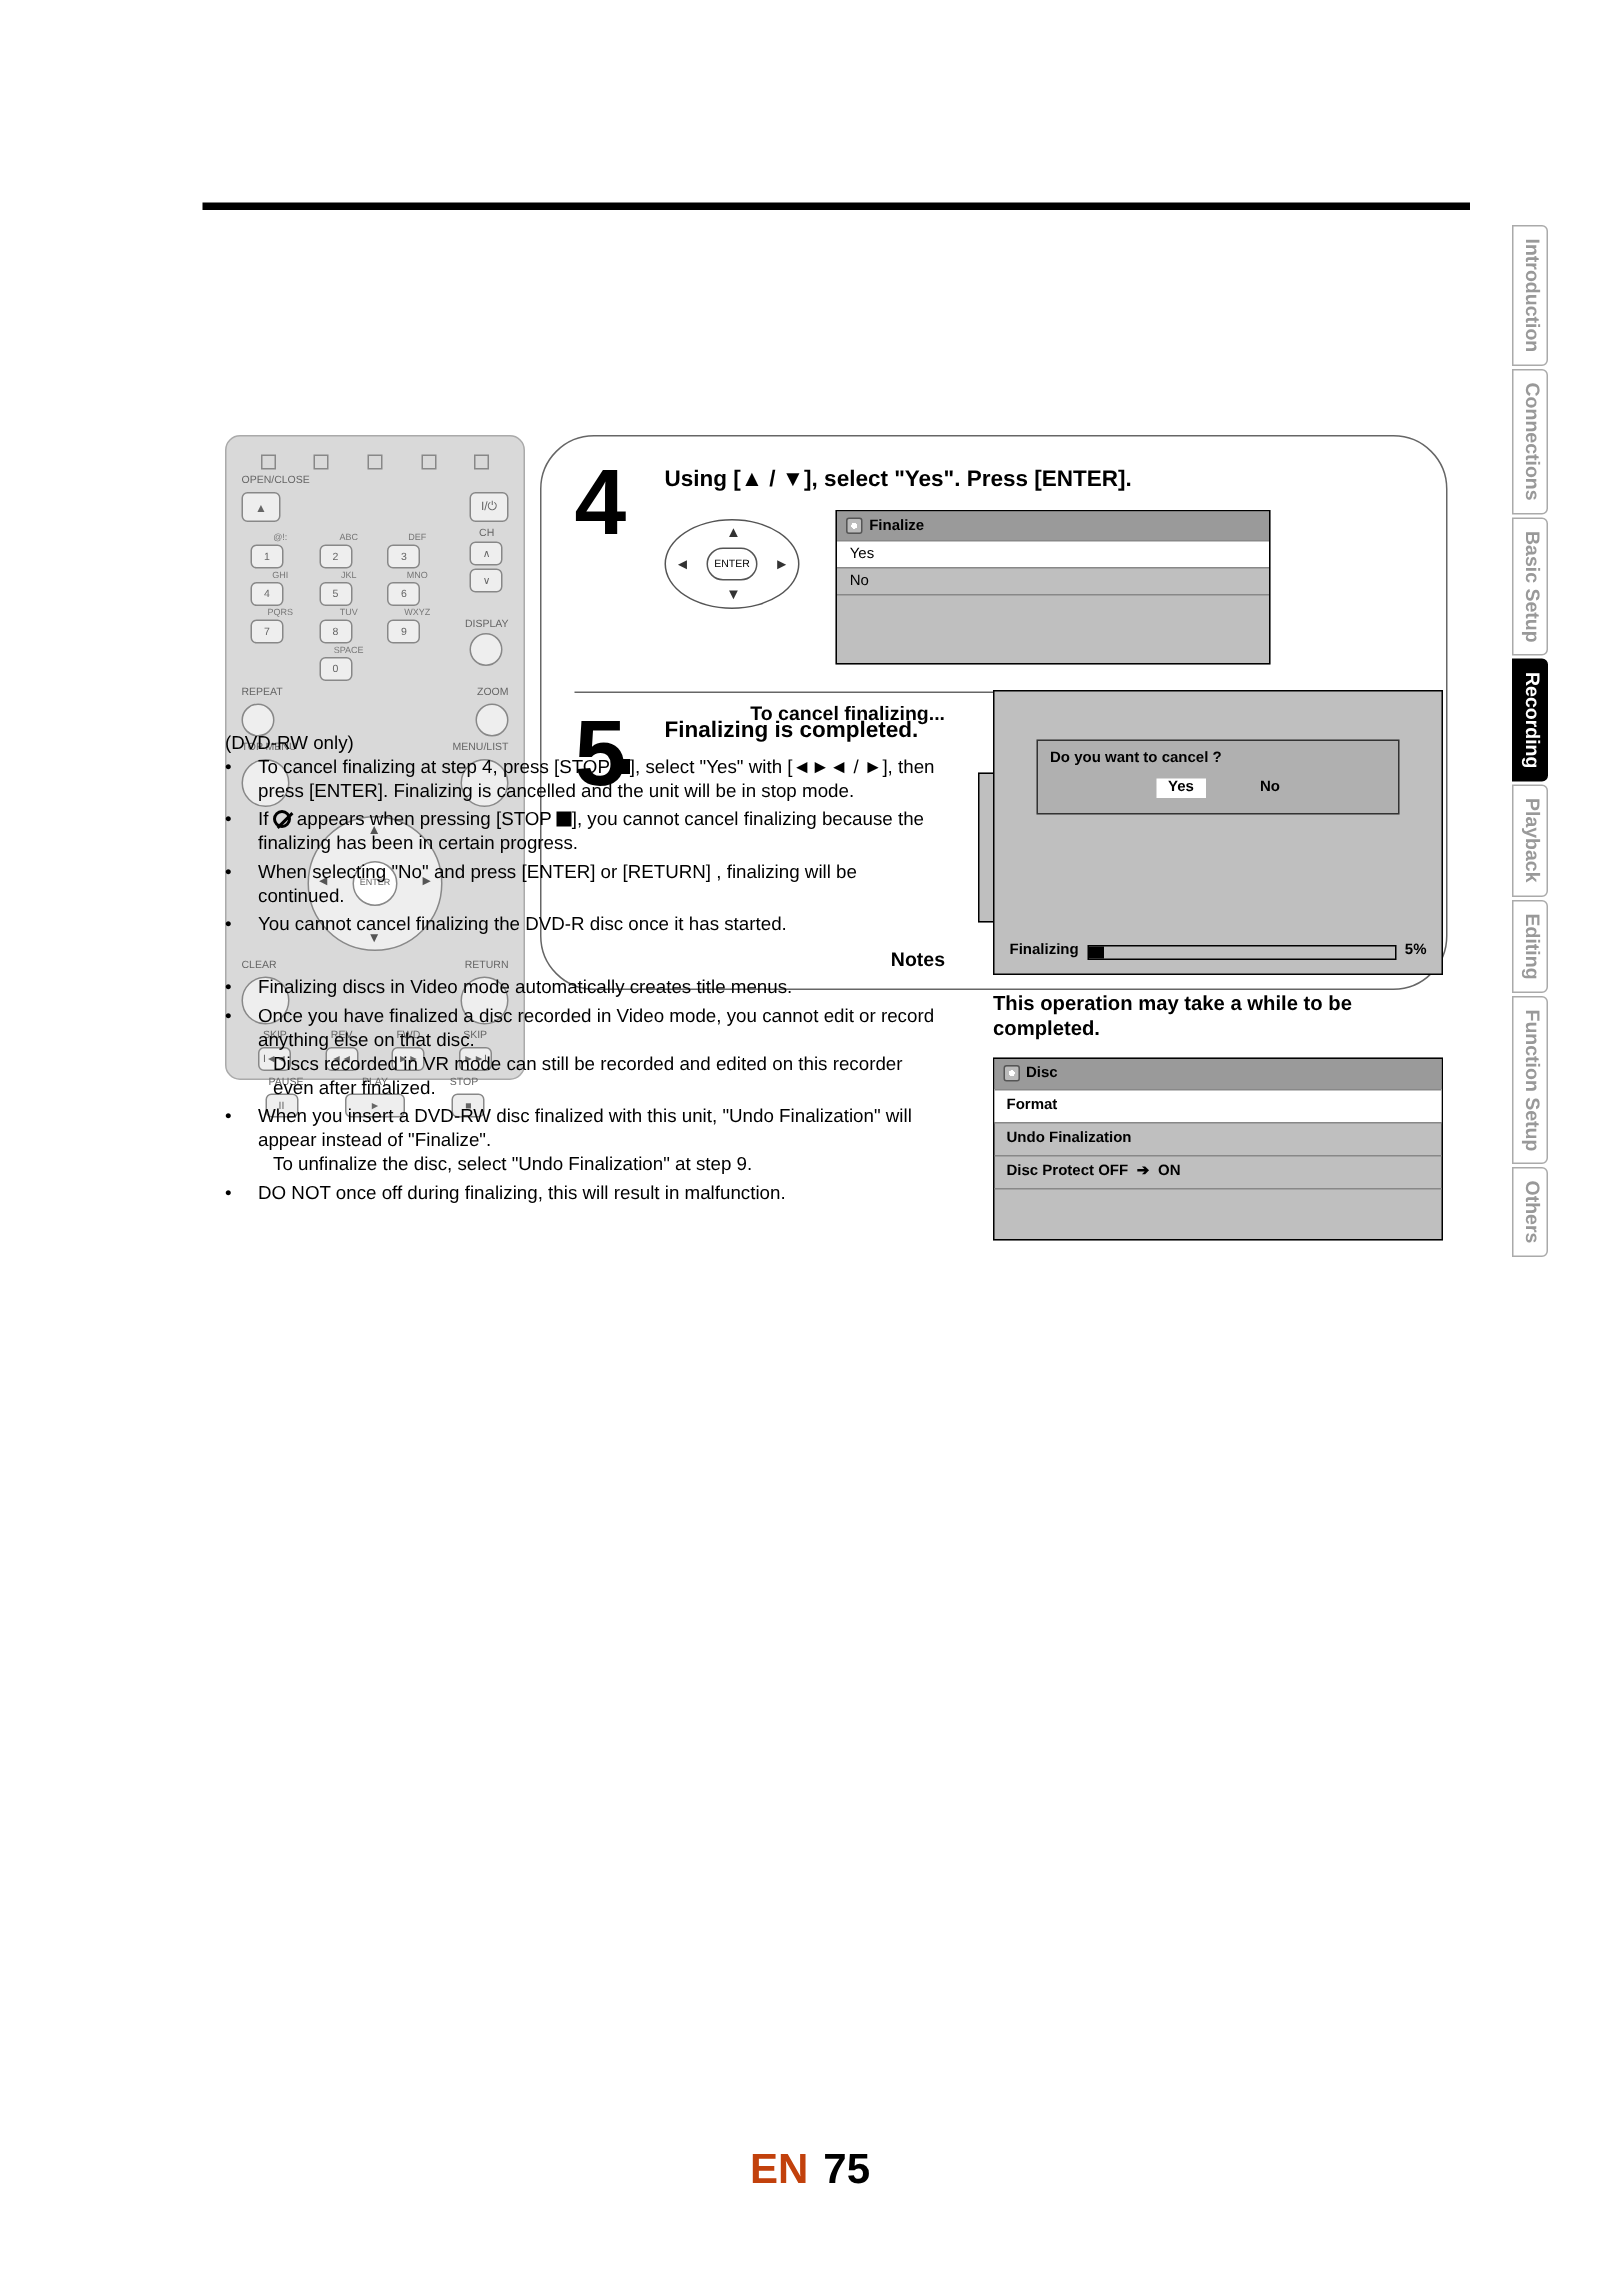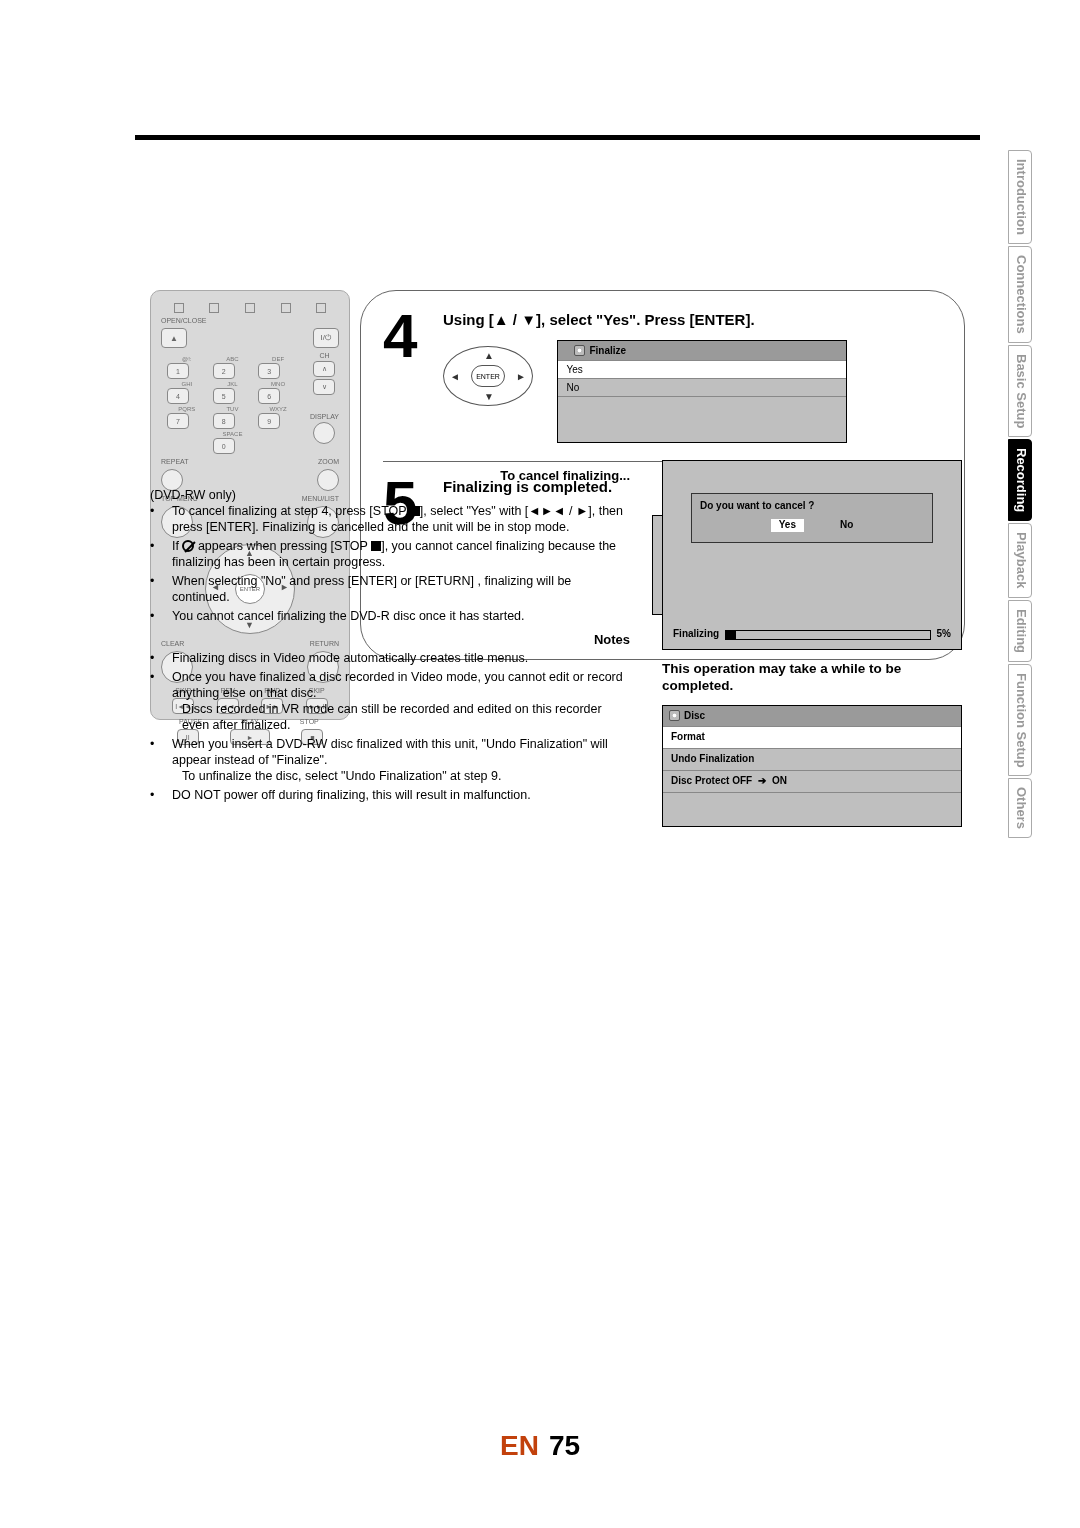--- a/index.html
+++ b/index.html
@@ -89,21 +89,21 @@
   .step-title { font-size:15px; font-weight:bold; margin-bottom:12px; }
   .enter-ctrl { display:inline-block; vertical-align:top; margin-right:20px; }
   .enter-oval { width:90px; height:60px; border:1px solid #555; border-radius:50%/50%; position:relative; display:flex; align-items:center; justify-content:center; margin-top:6px;}
   .enter-oval .enter-c { width:34px; height:22px; border:1px solid #555; border-radius:11px; font-size:7px; display:flex; align-items:center; justify-content:center;}
   .enter-oval .arr { position:absolute; font-size:10px; color:#333; }
   .osd {
     display:inline-block; vertical-align:top;
     width: 290px; border:1px solid #000; background:#bfbfbf;
     font-size:10px;
   }
-  .osd .osd-head { background:#9a9a9a; padding:4px 16px; font-weight:bold; display:flex; align-items:center; gap:4px;}
+  .osd .osd-head { background:#9a9a9a; padding:4px 6px; font-weight:bold; display:flex; align-items:center; gap:4px;}
   .osd .osd-head .disc-ico{width:11px;height:11px;border:1px solid #555;background:radial-gradient(circle,#fff 30%,#bbb 32%,#bbb 100%); border-radius:2px;}
   .osd .osd-item { padding:3px 8px; border-top:1px solid #888; }
   .osd .osd-item.sel { background:#fff; }
   .osd .big-space{height:46px;border-top:1px solid #888;}
   .osd-progress { width:290px; border:1px solid #000; background:#bfbfbf; height:100px; position:relative; font-size:9px; font-weight:bold;}
   .osd-progress .bar-row{position:absolute; left:10px; right:10px; bottom:8px; display:flex; align-items:center; gap:6px;}
   .osd-progress .pbar{flex:1; height:10px; border:1px solid #000; background:repeating-linear-gradient(90deg,#000 0 8px,#000 8px 9px,#bfbfbf 9px 10px);}
   hr.step-sep { border:none; border-top:1px solid #666; margin:6px 0 16px 0;}
 
   
@@ -368,21 +368,21 @@
     <ul>
       <li>Finalizing discs in Video mode automatically creates title menus.</li>
       <li>
         <span>Once you have finalized a disc recorded in Video mode, you cannot edit or record anything else on that disc.</span>
         <span class="nested">Discs recorded in VR mode can still be recorded and edited on this recorder even after finalized.</span>
       </li>
       <li>
         <span>When you insert a DVD-RW disc finalized with this unit, "Undo Finalization" will appear instead of  "Finalize".</span>
         <span class="nested">To unfinalize the disc, select "Undo Finalization" at step 9.</span>
       </li>
-      <li>DO NOT power off during finalizing, this will result in malfunction.</li>
+      <li>DO NOT once off during finalizing, this will result in malfunction.</li>
     </ul>
   </div>
 
   <div class="right-col">
     <div class="cancel-osd">
       <div class="dialog">
         <div>Do you want to cancel ?</div>
         <div class="opts">
           <span class="yes">Yes</span>
           <span>No</span>

